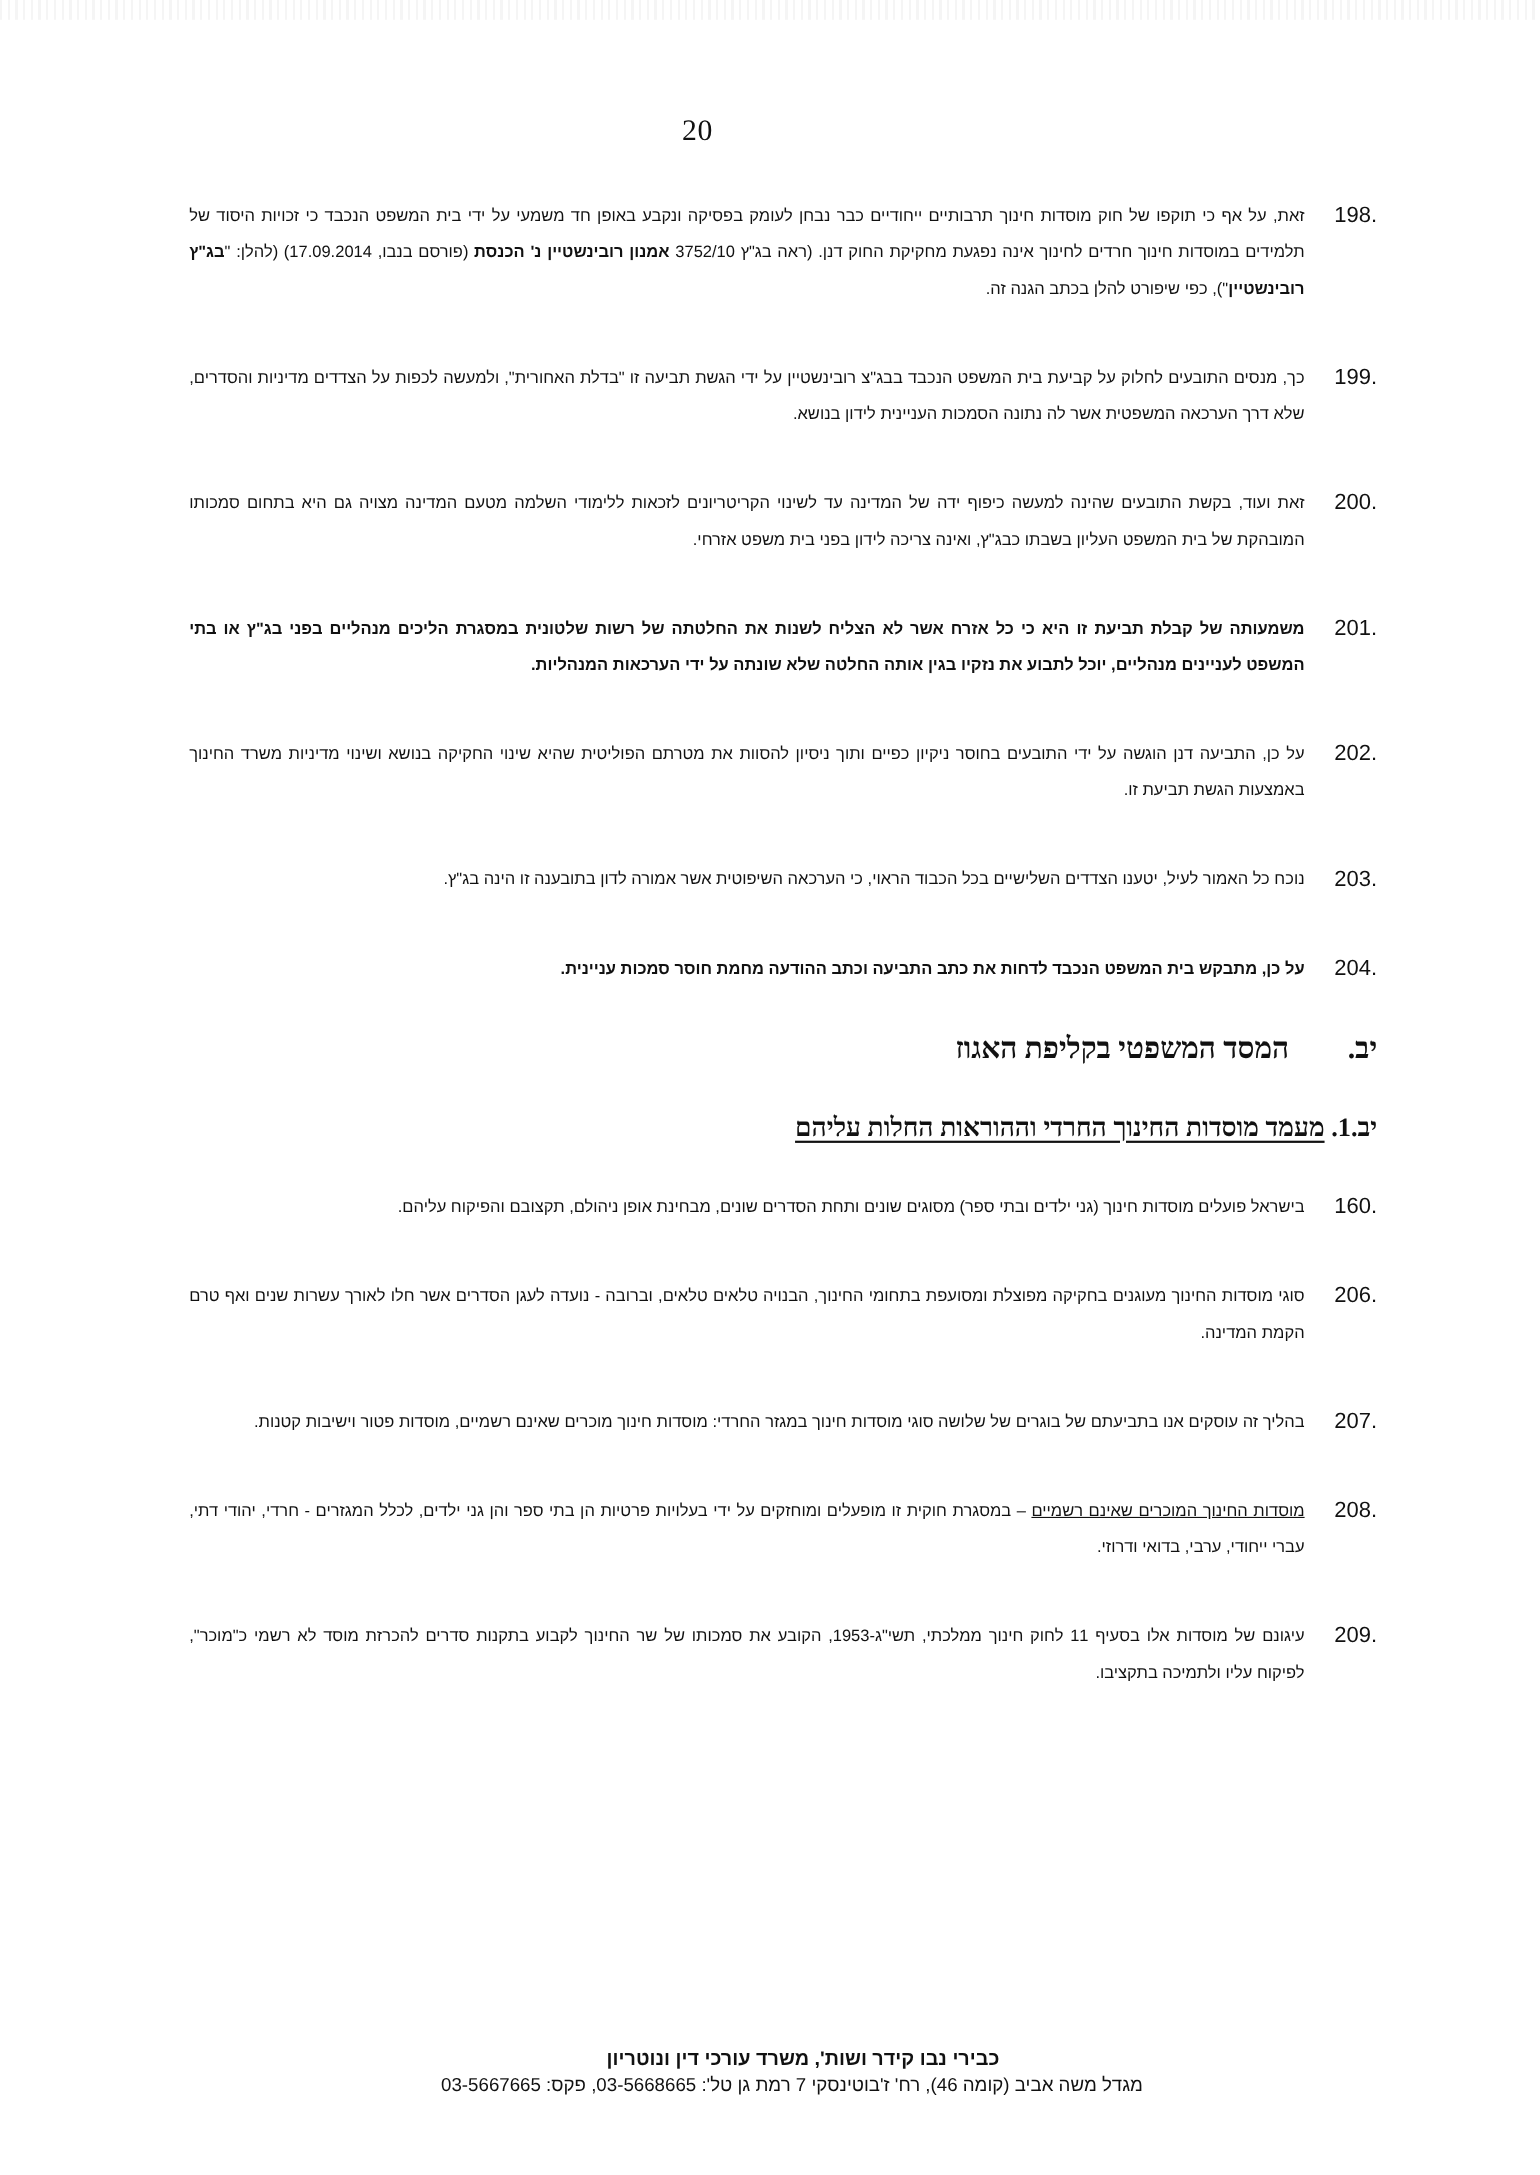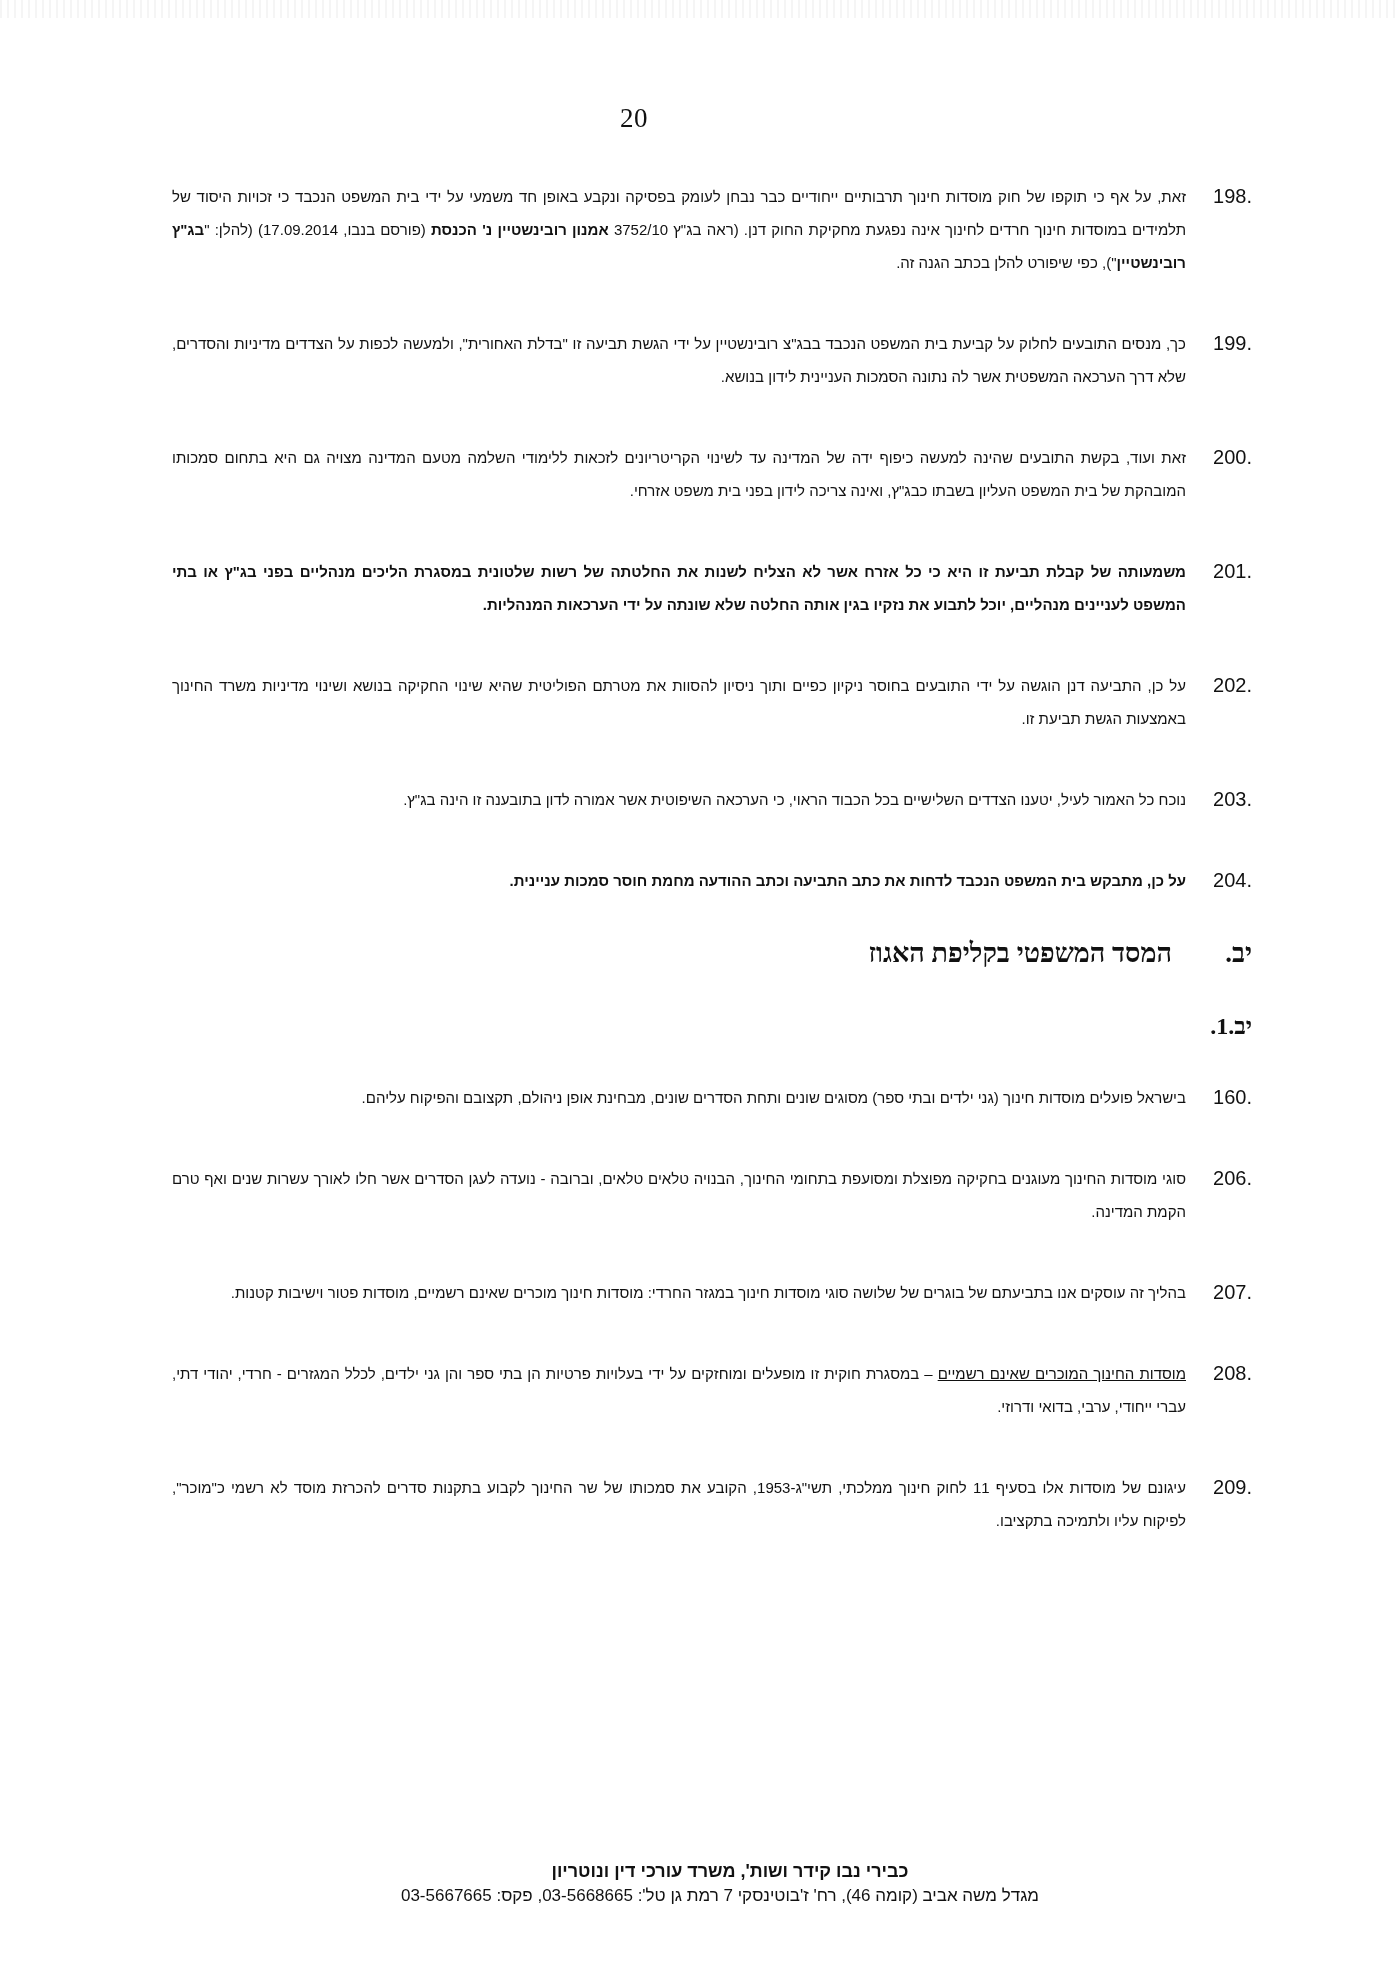--- a/index.html
+++ b/index.html
@@ -183,20 +183,21 @@
   <div class="gap-md"></div>
 
   <div class="heading">
     <span class="h-num">יב.</span>
     <span class="h-title">המסד המשפטי בקליפת האגוז</span>
   </div>
   <div class="gap-md"></div>
 
   <div class="subheading">
     <span class="sh-num">יב.1.</span>
+    <span class="sh-title">מעמד מוסדות החינוך החרדי וההוראות החלות עליהם</span>
   </div>
   <div class="gap-md"></div>
 
   <div class="para">
     <div class="para-num">160.</div>
     <div class="para-text">בישראל פועלים מוסדות חינוך (גני ילדים ובתי ספר) מסוגים שונים ותחת הסדרים שונים, מבחינת אופן ניהולם, תקצובם והפיקוח עליהם.</div>
   </div>
   <div class="gap-lg"></div>
 
   <div class="para">

